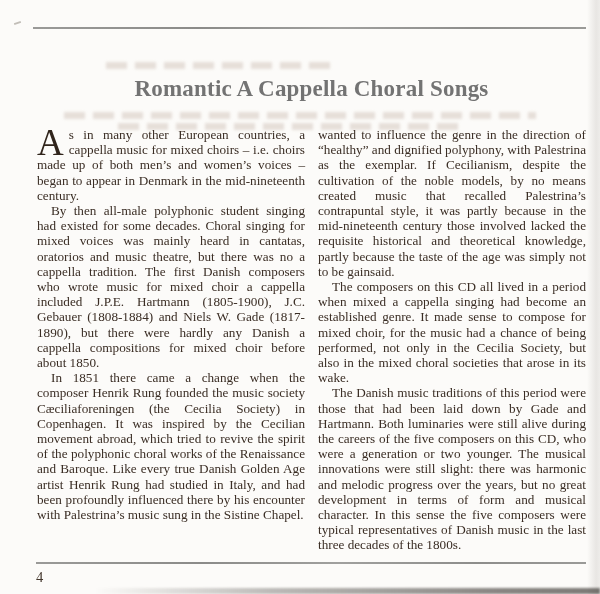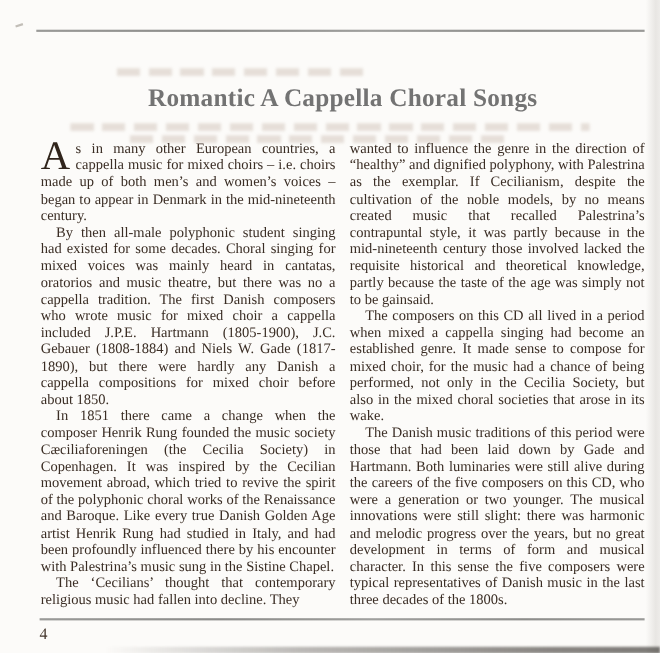--- a/index.html
+++ b/index.html
@@ -76,21 +76,20 @@
   </div>
   <div class="ghost ghost-3">
     <div class="ghost-seg"></div>
   </div>
 
   <div class="columns">
     <div class="col" id="col-left">
         <p class="para"><span class="dropcap">A</span><span>s in many other European countries, a cappella music for mixed choirs – i.e. choirs made up of both men’s and women’s voices – began to appear in Denmark in the mid-nineteenth century.</span></p>
         <p class="para indent"><span>By then all-male polyphonic student singing had existed for some decades. Choral singing for mixed voices was mainly heard in cantatas, oratorios and music theatre, but there was no a cappella tradition. The first Danish composers who wrote music for mixed choir a cappella included J.P.E. Hartmann (1805-1900), J.C. Gebauer (1808-1884) and Niels W. Gade (1817-1890), but there were hardly any Danish a cappella compositions for mixed choir before about 1850.</span></p>
         <p class="para indent"><span>In 1851 there came a change when the composer Henrik Rung founded the music society </span><span class="it">Cæciliaforeningen</span><span> (the Cecilia Society) in Copenhagen. It was inspired by the Cecilian movement abroad, which tried to revive the spirit of the polyphonic choral works of the Renaissance and Baroque. Like every true Danish Golden Age artist Henrik Rung had studied in Italy, and had been profoundly influenced there by his encounter with Palestrina’s music sung in the Sistine Chapel.</span></p>
-        <p class="para indent"><span>The ‘Cecilians’ thought that contemporary religious music had fallen into decline. They</span></p>
       </div>
     <div class="col" id="col-right">
         <p class="para"><span>wanted to influence the genre in the direction of “healthy” and dignified polyphony, with Palestrina as the exemplar. If Cecilianism, despite the cultivation of the noble models, by no means created music that recalled Palestrina’s contrapuntal style, it was partly because in the mid-nineteenth century those involved lacked the requisite historical and theoretical knowledge, partly because the taste of the age was simply not to be gainsaid.</span></p>
         <p class="para indent"><span>The composers on this CD all lived in a period when mixed a cappella singing had become an established genre. It made sense to compose for mixed choir, for the music had a chance of being performed, not only in the Cecilia Society, but also in the mixed choral societies that arose in its wake.</span></p>
         <p class="para indent"><span>The Danish music traditions of this period were those that had been laid down by Gade and Hartmann. Both luminaries were still alive during the careers of the five composers on this CD, who were a generation or two younger. The musical innovations were still slight: there was harmonic and melodic progress over the years, but no great development in terms of form and musical character. In this sense the five composers were typical representatives of Danish music in the last three decades of the 1800s.</span></p>
       </div>
   </div>
 
   <div class="rule rule-bottom"></div>
 

